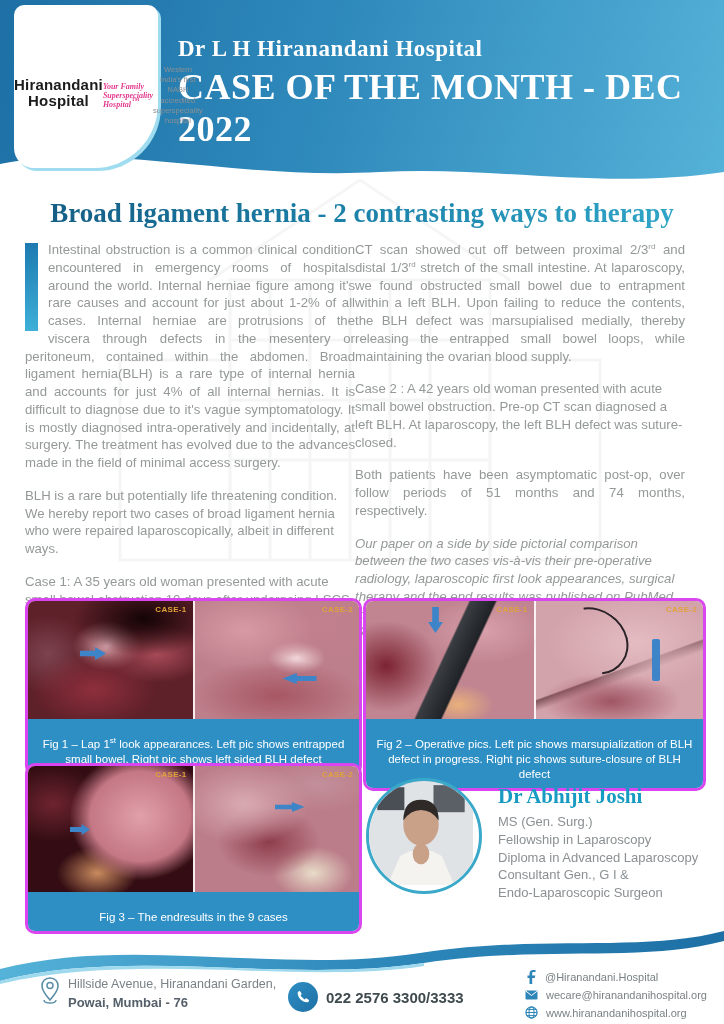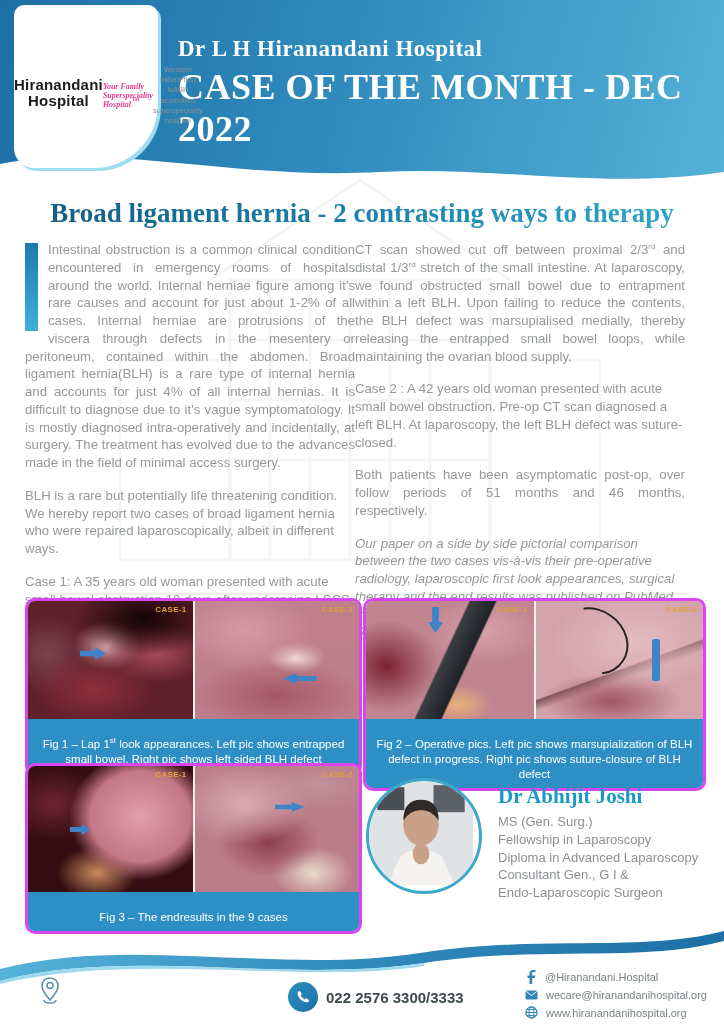--- a/index.html
+++ b/index.html
@@ -172,21 +172,21 @@
 
   <div class="cols">
     <div class="col">
       <p class="p-justify"><span class="dropbar"></span><span>Intestinal obstruction is a common clinical condition encountered in emergency rooms of hospitals around the world. Internal herniae figure among it's rare causes and account for just about 1-2% of all cases. Internal herniae are protrusions of the viscera through defects in the mesentery or peritoneum, contained within the abdomen. Broad ligament hernia(BLH) is a rare type of internal hernia and accounts for just 4% of all internal hernias. It is difficult to diagnose due to it's vague symptomatology. It is mostly diagnosed intra-operatively and incidentally, at surgery. The treatment has evolved due to the advances made in the field of minimal access surgery.</span></p>
       <p>BLH is a rare but potentially life threatening condition. We hereby report two cases of broad ligament hernia who were repaired laparoscopically, albeit in different ways.</p>
       <p>Case 1: A 35 years old woman presented with acute small bowel obstruction 10 days after undergoing LSCS. Pre-op</p>
     </div>
     <div class="col">
       <p class="p-justify"><span>CT scan showed cut off between proximal 2/3</span><sup class="small">rd</sup><span> and distal 1/3</span><sup class="small">rd</sup><span> stretch of the small intestine. At laparoscopy, we found obstructed small bowel due to entrapment within a left BLH. Upon failing to reduce the contents, the BLH defect was marsupialised medially, thereby releasing the entrapped small bowel loops, while maintaining the ovarian blood supply.</span></p>
       <p>Case 2 : A 42 years old woman presented with acute small bowel obstruction. Pre-op CT scan diagnosed a left BLH. At laparoscopy, the left BLH defect was suture-closed.</p>
-      <p class="p-justify">Both patients have been asymptomatic post-op, over follow periods of 51 months and 46 months, respectively.</p>
+      <p class="p-justify">Both patients have been asymptomatic post-op, over follow periods of 51 months and 74 months, respectively.</p>
       <p class="italic-para">Our paper on a side by side pictorial comparison between the two cases vis-à-vis their pre-operative radiology, laparoscopic first look appearances, surgical therapy and the end results was published on PubMed in the July 2021 edition of the International Journal of Surgery.</p>
     </div>
   </div>
 
   <div class="fig" style="left:25px;top:598px;width:331px;">
     <div class="fig-photos" style="height:118px;">
       <div class="photo tex-f1l">
         <span class="case-label">CASE-1</span>
         <span class="arrow arrow-right" style="left:52px;top:46px;width:26px;height:13px;"></span>
       </div>
@@ -262,20 +262,24 @@
     <path d="M0,56 C130,22 284,59 424,38 L424,41 C300,60 140,26 0,59 Z" fill="#9ed9ee"></path>
   </svg>
 
   <div class="footer">
     <div class="addr">
       <svg width="20" height="30" viewBox="0 0 20 30">
         <path d="M10 2 C5 2 2 5.5 2 10 C2 15 10 24 10 24 C10 24 18 15 18 10 C18 5.5 15 2 10 2 Z" fill="none" stroke="#5b8fa8" stroke-width="1.6"></path>
         <circle cx="10" cy="9.5" r="3" fill="none" stroke="#5b8fa8" stroke-width="1.5"></circle>
         <path d="M4 24 Q4 27 10 27 Q16 27 16 24" fill="none" stroke="#5b8fa8" stroke-width="1.4"></path>
       </svg>
+      <div class="addr-text">
+        <div>Hillside Avenue, Hiranandani Garden,</div>
+        <div class="addr-bold">Powai, Mumbai - 76</div>
+      </div>
     </div>
 
     <div class="phone">
       <span class="phone-circle">
         <svg width="16" height="16" viewBox="0 0 24 24">
             <path d="M6.5 3 C5.5 3 4 4.5 4 6 C4 13 11 20 18 20 C19.5 20 21 18.5 21 17.5 C21 17 20.8 16.6 20.4 16.3 L17.4 14.2 C16.9 13.9 16.3 13.9 15.9 14.3 L14.5 15.7 C12.2 14.5 9.5 11.8 8.3 9.5 L9.7 8.1 C10.1 7.7 10.1 7.1 9.8 6.6 L7.7 3.6 C7.4 3.2 7 3 6.5 3 Z" fill="#ffffff"></path>
           </svg>
       </span>
       <span class="phone-num">022 2576 3300/3333</span>
     </div>

